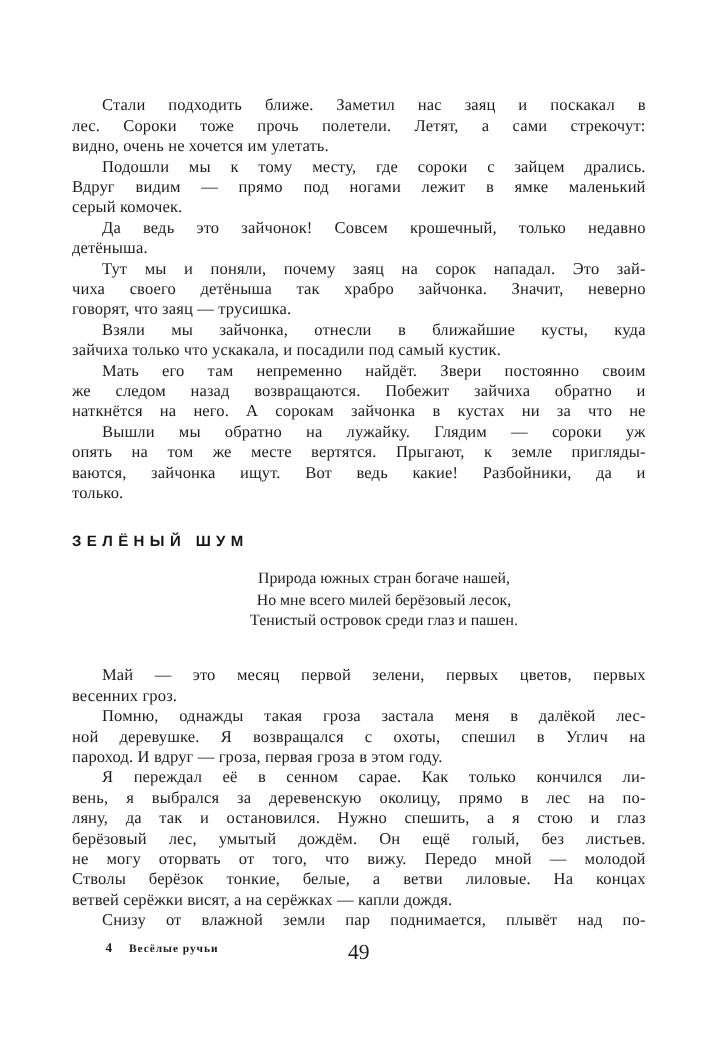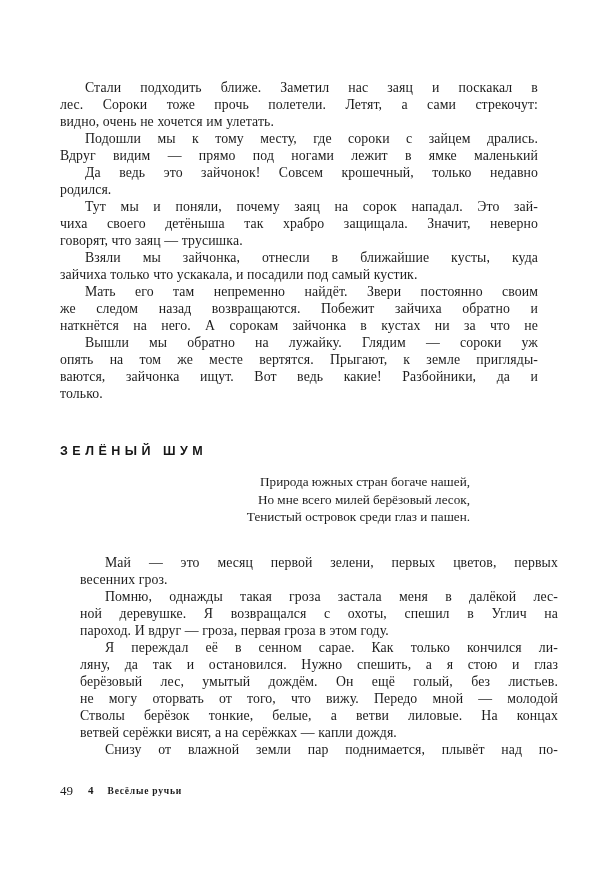--- a/index.html
+++ b/index.html
@@ -17,21 +17,21 @@
     font-family: "Liberation Serif", "DejaVu Serif", serif;
     overflow: hidden;
     text-decoration: underline;
   }
   .text-block {
     position: absolute;
     left: 60px;
     width: 478px;
   }
   #part1 { top: 79px; }
-  #part2 { top: 554px; margin-left: 20px; }
+  #part2 { top: 554px; }
   .line {
     font-size: 13.8px;
     line-height: 17px;
     text-align: justify;
     text-align-last: justify;
     white-space: normal;
     letter-spacing: 0.1px;
   }
   .line.first { text-indent: 25px; }
   .line.pend { text-align-last: left; }
@@ -49,21 +49,21 @@
   }
   .poem {
     position: absolute;
     top: 473px;
     left: 170px;
     width: 300px;
   }
   .poem-line {
     font-size: 13.2px;
     line-height: 17.5px;
-    text-align: right;
+    text-align: center;
   }
   .footer-left {
     position: absolute;
     top: 784px;
     left: 88px;
     font-size: 10px;
   }
   .footer-signature {
     font-weight: bold;
     font-size: 11px;
@@ -72,46 +72,47 @@
   .footer-book-title {
     font-weight: bold;
     font-size: 9.5px;
     letter-spacing: 0.8px;
   }
   .footer-page-number {
     position: absolute;
     top: 783px;
     left: 60px;
     width: 478px;
-    text-align: left;
-    font-size: 13px;
+    text-align: center;
+    font-size: 18px;
   }
 </style>
 </head>
 <body>
 
 <div class="page">
 
   <div class="text-block" id="part1">
       <div>
         <div class="line first">Стали подходить ближе. Заметил нас заяц и поскакал в</div>
         <div class="line">лес. Сороки тоже прочь полетели. Летят, а сами стрекочут:</div>
         <div class="line pend">видно, очень не хочется им улетать.</div>
       </div>
       <div>
         <div class="line first">Подошли мы к тому месту, где сороки с зайцем дрались.</div>
         <div class="line">Вдруг видим — прямо под ногами лежит в ямке маленький</div>
+        <div class="line pend">серый комочек.</div>
       </div>
       <div>
         <div class="line first">Да ведь это зайчонок! Совсем крошечный, только недавно</div>
-        <div class="line pend">родился.</div>
+        <div class="line pend">детёныша.</div>
       </div>
       <div>
         <div class="line first">Тут мы и поняли, почему заяц на сорок нападал. Это зай-</div>
-        <div class="line">чиха своего детёныша так храбро защищала. Значит, неверно</div>
+        <div class="line">чиха своего детёныша так храбро зайчонка. Значит, неверно</div>
         <div class="line pend">говорят, что заяц — трусишка.</div>
       </div>
       <div>
         <div class="line first">Взяли мы зайчонка, отнесли в ближайшие кусты, куда</div>
         <div class="line pend">зайчиха только что ускакала, и посадили под самый кустик.</div>
       </div>
       <div>
         <div class="line first">Мать его там непременно найдёт. Звери постоянно своим</div>
         <div class="line">же следом назад возвращаются. Побежит зайчиха обратно и</div>
         <div class="line">наткнётся на него. А сорокам зайчонка в кустах ни за что не</div>
@@ -137,20 +138,21 @@
         <div class="line first">Май — это месяц первой зелени, первых цветов, первых</div>
         <div class="line pend">весенних гроз.</div>
       </div>
       <div>
         <div class="line first">Помню, однажды такая гроза застала меня в далёкой лес-</div>
         <div class="line">ной деревушке. Я возвращался с охоты, спешил в Углич на</div>
         <div class="line pend">пароход. И вдруг — гроза, первая гроза в этом году.</div>
       </div>
       <div>
         <div class="line first">Я переждал её в сенном сарае. Как только кончился ли-</div>
+        <div class="line">вень, я выбрался за деревенскую околицу, прямо в лес на по-</div>
         <div class="line">ляну, да так и остановился. Нужно спешить, а я стою и глаз</div>
         <div class="line">берёзовый лес, умытый дождём. Он ещё голый, без листьев.</div>
         <div class="line">не могу оторвать от того, что вижу. Передо мной — молодой</div>
         <div class="line">Стволы берёзок тонкие, белые, а ветви лиловые. На концах</div>
         <div class="line pend">ветвей серёжки висят, а на серёжках — капли дождя.</div>
       </div>
       <div>
         <div class="line first">Снизу от влажной земли пар поднимается, плывёт над по-</div>
       </div>
     </div>

